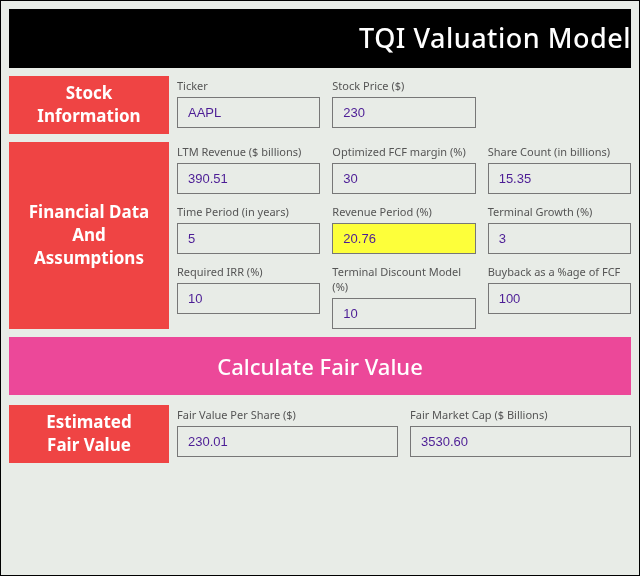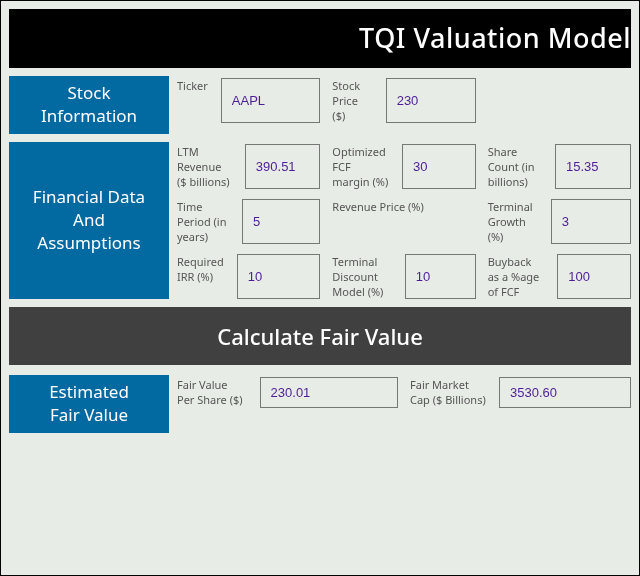--- a/index.html
+++ b/index.html
@@ -24,67 +24,67 @@
     padding: 10px 0 12px 0;
     margin-bottom: 8px;
     letter-spacing: 0.5px;
   }
   .section {
     display: flex;
     gap: 8px;
     margin-bottom: 8px;
   }
   .section-label {
-    background: #0369a1;
+    background: #ef4444;
     color: #fff;
     width: 160px;
     flex: 0 0 160px;
     display: flex;
     align-items: center;
     justify-content: center;
     text-align: center;
     font-size: 17px;
-    font-weight: 400;
+    font-weight: 700;
     line-height: 1.35;
     padding: 6px 4px;
   }
   .section-content {
     flex: 1;
     display: flex;
     flex-direction: column;
     gap: 10px;
     padding-top: 2px;
   }
   .row {
     display: flex;
     gap: 12px;
   }
   .field {
     flex: 1;
     display: flex;
-    flex-direction: row;
-    gap: 13px;
+    flex-direction: column;
+    gap: 4px;
   }
   .field.empty { visibility: hidden; }
   .field-label {
     font-size: 11px;
     color: #555;
   }
   .field-input {
     border: 1px solid #777;
     background: #e8ece7;
     padding: 7px 10px;
     font-size: 13px;
     color: #4c1d95;
     width: 100%;
   }
   .hl { background: #fdff3a; }
   .calc-bar {
     width: 100%;
-    background: #404040;
+    background: #ec4899;
     color: #fff;
     text-align: center;
     padding: 14px 0;
     font-size: 22px;
     font-weight: 500;
     margin: 6px 0 10px 0;
     cursor: pointer;
   }
 </style>
 </head>
@@ -130,21 +130,22 @@
           <span class="field-label">Share Count (in billions)</span>
           <input class="field-input" value="15.35" style="">
         </div>
       </div>
       <div class="row">
         <div class="field">
           <span class="field-label">Time Period (in years)</span>
           <input class="field-input" value="5" style="">
         </div>
         <div class="field">
-          <span class="field-label">Revenue Price (%)</span>
+          <span class="field-label">Revenue Period (%)</span>
+          <input class="field-input hl" value="20.76" style="">
         </div>
         <div class="field">
           <span class="field-label">Terminal Growth (%)</span>
           <input class="field-input" value="3" style="">
         </div>
       </div>
       <div class="row">
         <div class="field">
           <span class="field-label">Required IRR (%)</span>
           <input class="field-input" value="10" style="">

